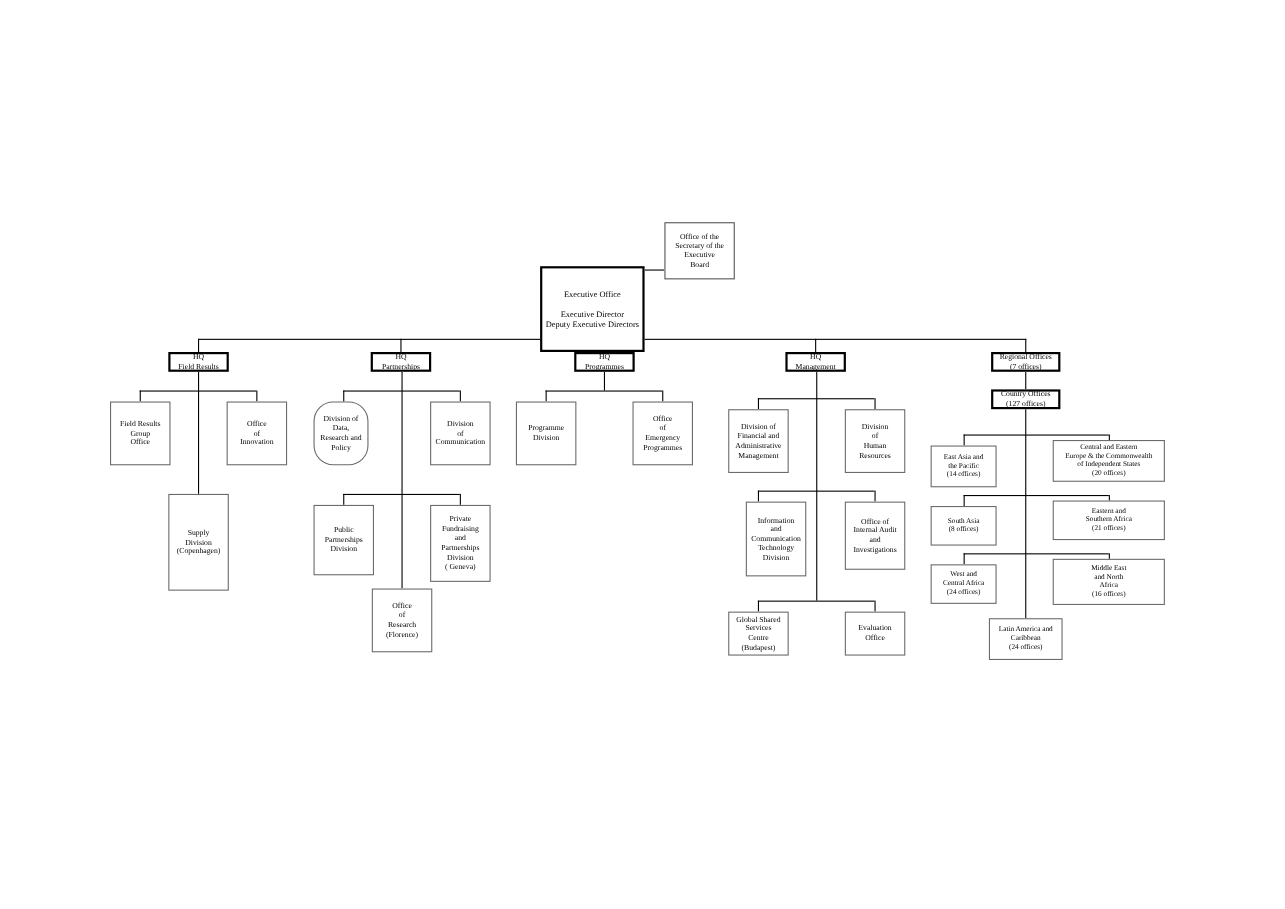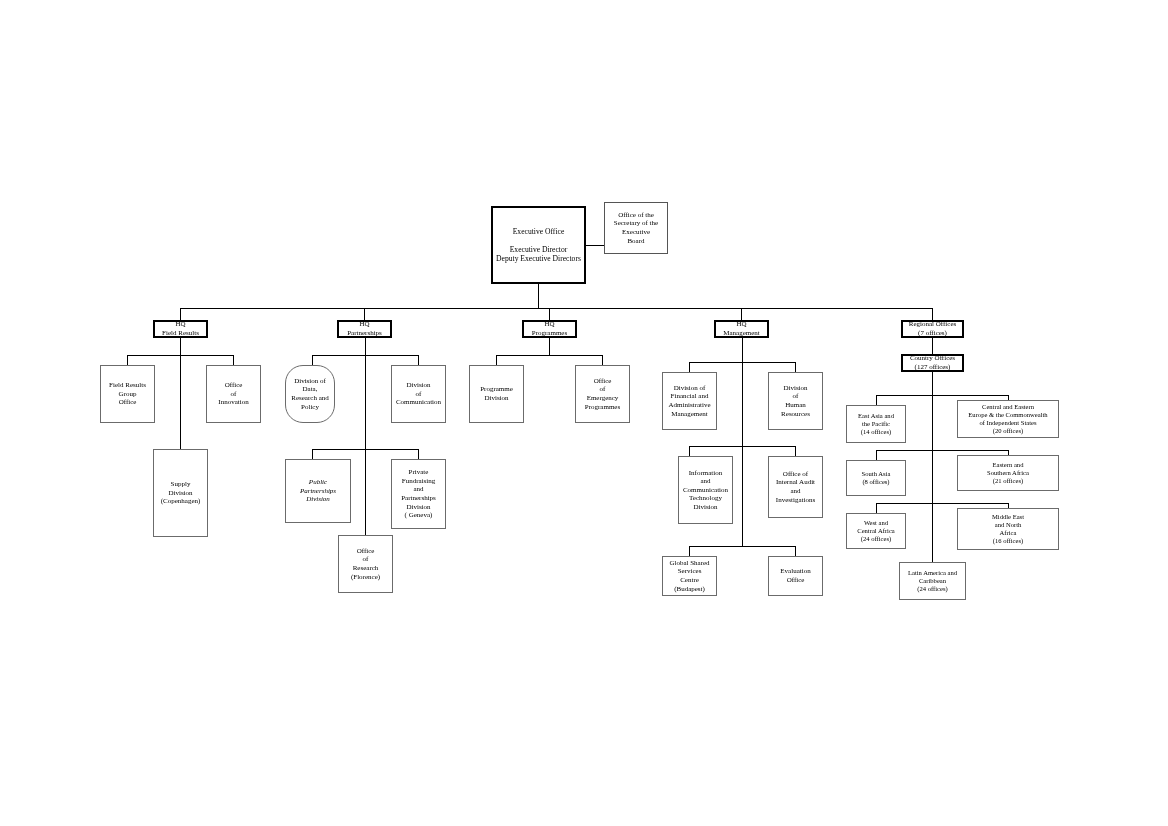--- a/index.html
+++ b/index.html
@@ -40,21 +40,21 @@
     padding: 0 2px;
     white-space: pre-line;
   }
   .ln {
     position: absolute;
     background: #000000;
     z-index: 1;
   }
   .lnv { width: 1px; }
   .lnh { height: 1px; }
-  .fs-top   { font-size: 7.6px; }
+  .fs-top   { font-size: 7.6px; margin-top: 36px; }
   .fs-node  { font-size: 7.0px; }
   .fs-small { font-size: 6.6px; }
 </style>
 </head>
 <body>
 
 <div id="canvas">
 
   <div class="box heavy fs-top" style="left:491px; top:206px; width:95px; height:78px;">
     <span class="txt">Executive Office
@@ -146,21 +146,21 @@
   <div class="box fs-node" style="left:391px; top:365px; width:55px; height:58px;">
     <span class="txt">Division
 of
 Communication</span>
   </div>
 
   <div class="ln lnh" style="left:312px; top:449px; width:106px;"></div>
   <div class="ln lnv" style="left:312px; top:449px; height:10px;"></div>
   <div class="ln lnv" style="left:418px; top:449px; height:10px;"></div>
 
-  <div class="box fs-node" style="left:285px; top:459px; width:66px; height:64px;font-style:italic;">
+  <div class="box fs-node" style="left:285px; top:459px; width:55px; height:64px;">
     <span class="txt">Public
 Partnerships
 Division</span>
   </div>
 
   <div class="box fs-node" style="left:391px; top:459px; width:55px; height:70px;">
     <span class="txt">Private
 Fundraising
 and
 Partnerships

